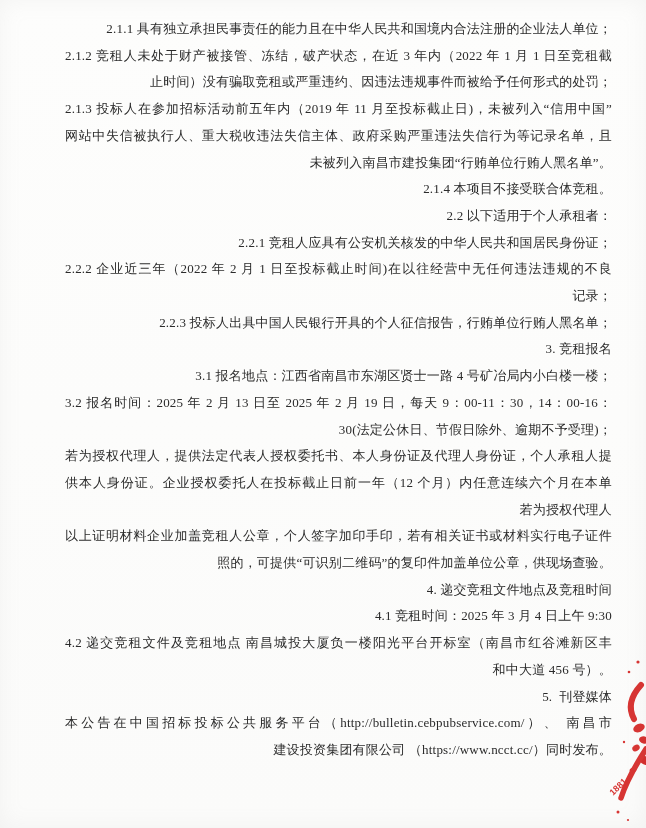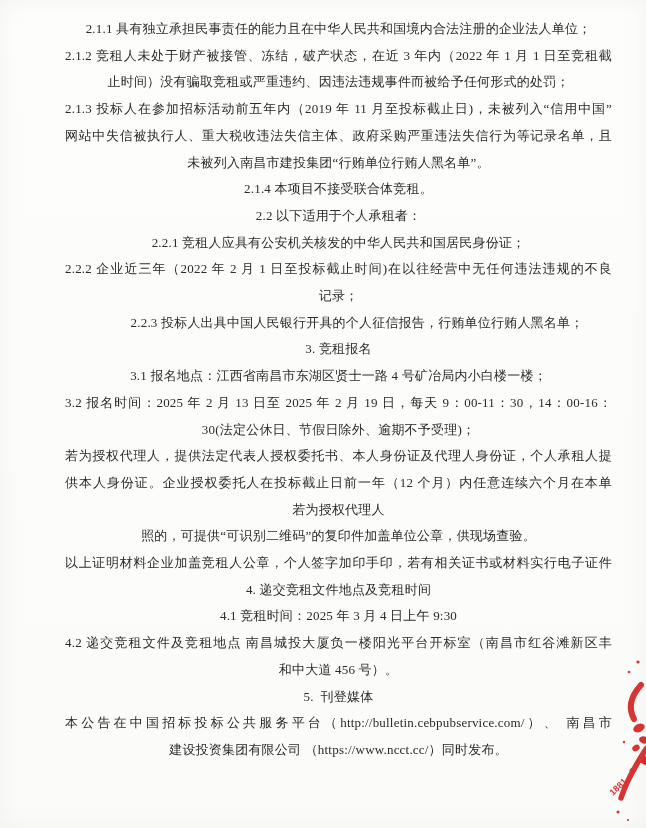--- a/index.html
+++ b/index.html
@@ -23,21 +23,21 @@
     position: absolute;
     left: 65px;
     top: 16px;
     width: 547px;
     color: #2b2b2b;
     font-size: 13px;
     line-height: 26.7px;
   }
   .line {
     white-space: pre-wrap;
-    text-align: center;
+    text-align: right;
     letter-spacing: 0.2px;
   }
   .line.fill {
     text-align: justify;
     text-align-last: justify;
     text-justify: inter-ideograph;
   }
   .seal {
     position: absolute;
     left: 606px;
@@ -68,22 +68,22 @@
       <div class="line fill">2.2.2 企业近三年（2022 年 2 月 1 日至投标截止时间)在以往经营中无任何违法违规的不良</div>
       <div class="line">记录；</div>
       <div class="line" style="padding-left: 37px;">2.2.3 投标人出具中国人民银行开具的个人征信报告，行贿单位行贿人黑名单；</div>
       <div class="line">3. 竞租报名</div>
       <div class="line">3.1 报名地点：江西省南昌市东湖区贤士一路 4 号矿冶局内小白楼一楼；</div>
       <div class="line fill">3.2 报名时间：2025 年 2 月 13 日至 2025 年 2 月 19 日，每天 9：00-11：30，14：00-16：</div>
       <div class="line">30(法定公休日、节假日除外、逾期不予受理)；</div>
       <div class="line fill">若为授权代理人，提供法定代表人授权委托书、本人身份证及代理人身份证，个人承租人提</div>
       <div class="line fill">供本人身份证。企业授权委托人在投标截止日前一年（12 个月）内任意连续六个月在本单</div>
       <div class="line">若为授权代理人</div>
+      <div class="line fill">以上证明材料企业加盖竞租人公章，个人签字加印手印，若有相关证书或材料实行电子证件</div>
       <div class="line">照的，可提供“可识别二维码”的复印件加盖单位公章，供现场查验。</div>
-      <div class="line fill">以上证明材料企业加盖竞租人公章，个人签字加印手印，若有相关证书或材料实行电子证件</div>
       <div class="line">4. 递交竞租文件地点及竞租时间</div>
       <div class="line">4.1 竞租时间：2025 年 3 月 4 日上午 9:30</div>
       <div class="line fill">4.2 递交竞租文件及竞租地点 南昌城投大厦负一楼阳光平台开标室（南昌市红谷滩新区丰</div>
       <div class="line">和中大道 456 号）。</div>
       <div class="line">5.  刊登媒体</div>
       <div class="line fill">本公告在中国招标投标公共服务平台（http://bulletin.cebpubservice.com/）、 南昌市</div>
       <div class="line">建设投资集团有限公司 （https://www.ncct.cc/）同时发布。</div>
     </div>
 
   <div class="seal">

